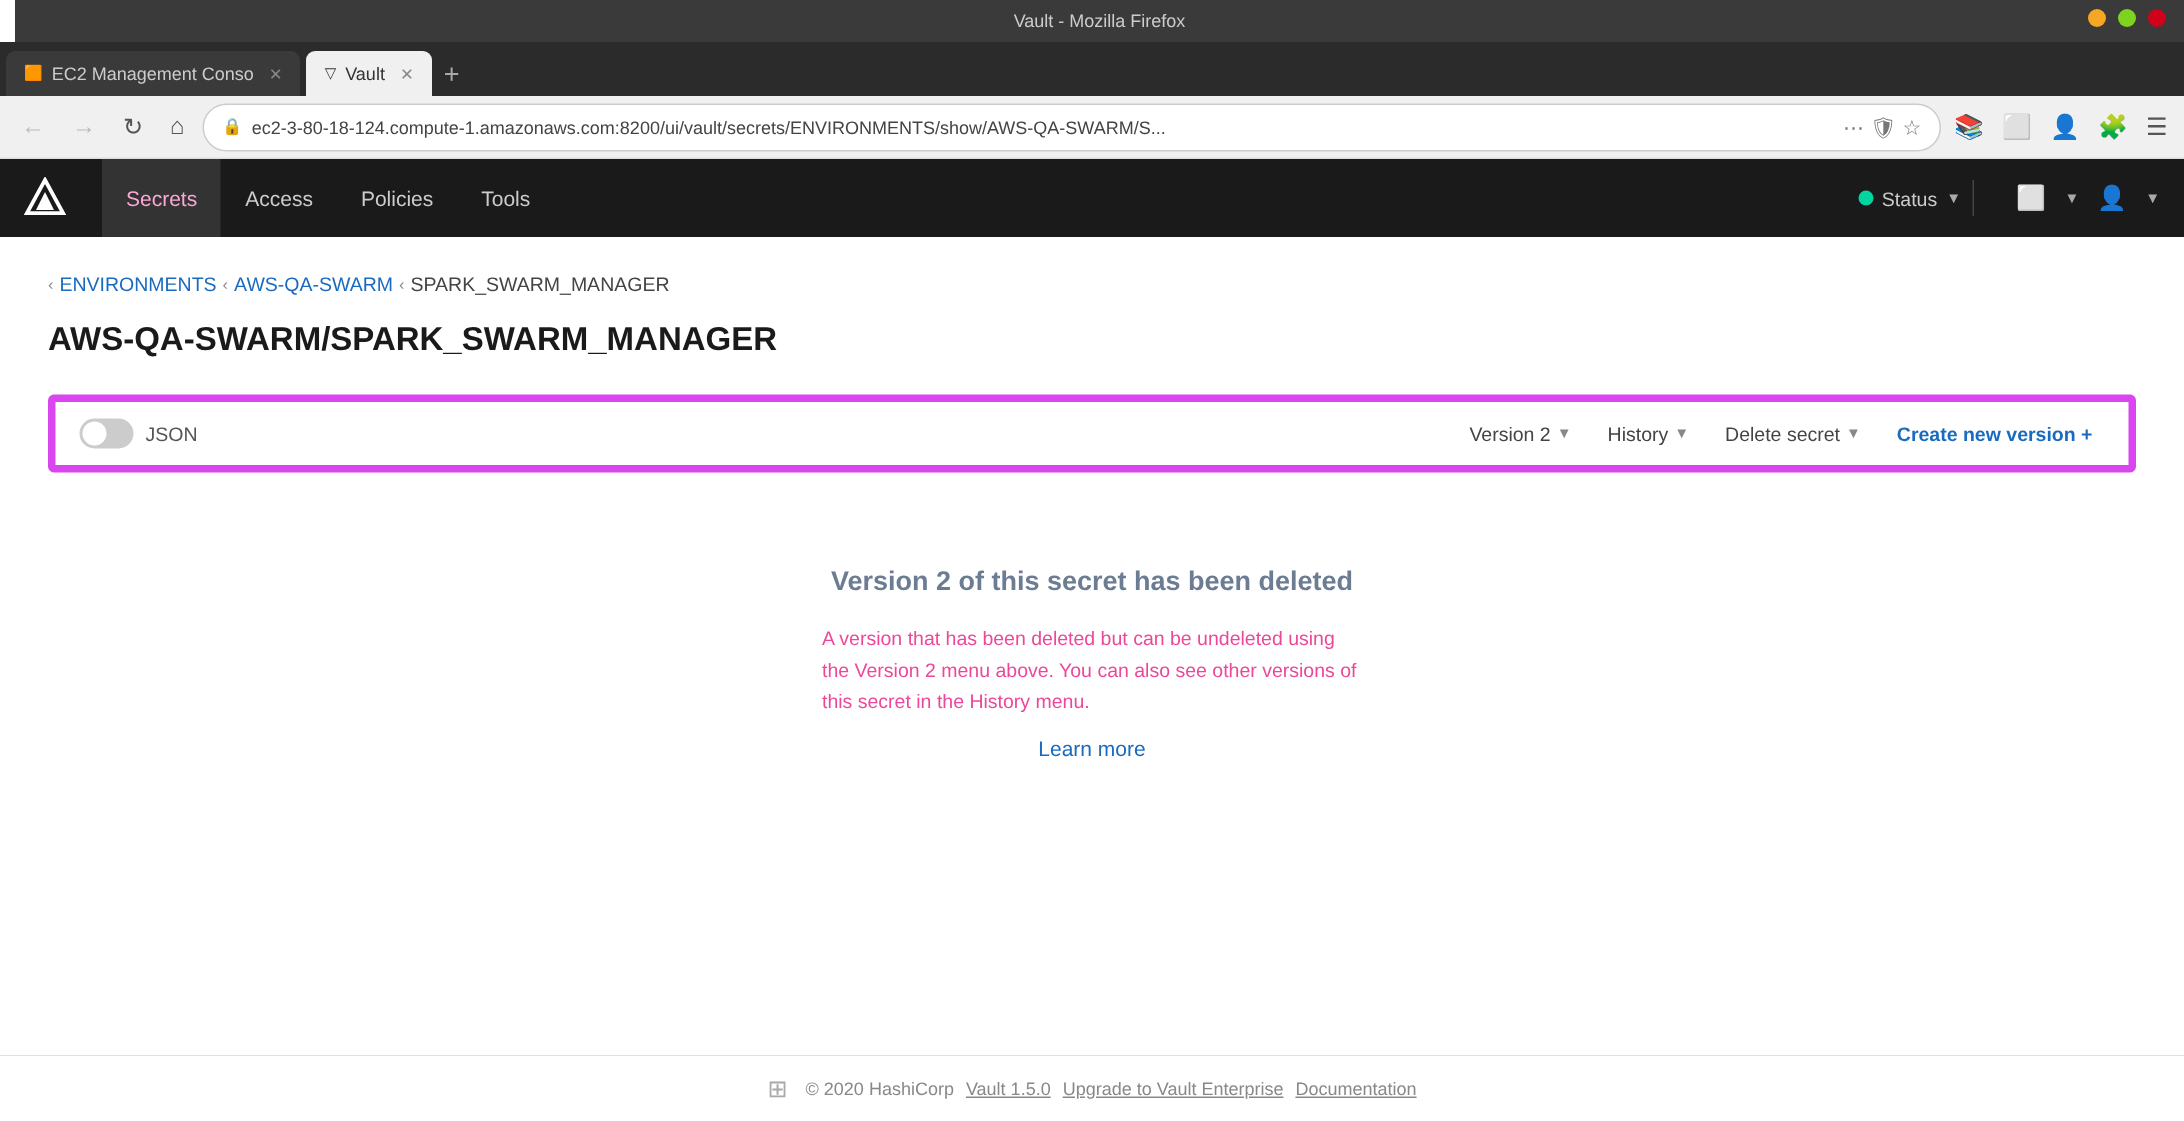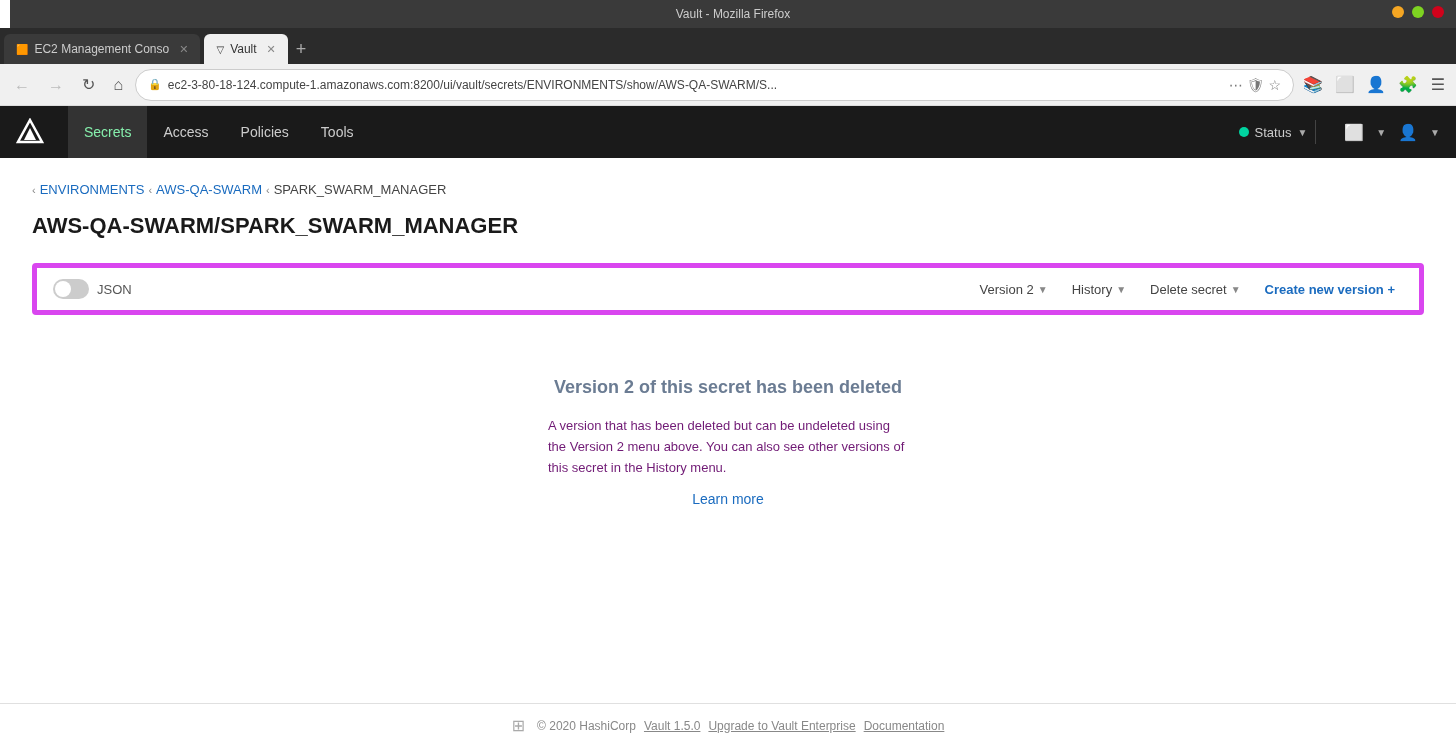--- a/index.html
+++ b/index.html
@@ -112,21 +112,21 @@
       font-size: 14px;
       font-weight: 500;
       padding: 0 16px;
       height: 52px;
       display: flex;
       align-items: center;
       cursor: pointer;
       text-decoration: none;
     }
     .vault-nav-item.active {
-      color: #86efac;
+      color: #f9a8d4;
       background: #333;
     }
     .nav-spacer { flex: 1; }
     .status-indicator {
       display: flex;
       align-items: center;
       gap: 6px;
       color: #ccc;
       font-size: 13px;
       cursor: pointer;
@@ -245,21 +245,21 @@
     .empty-state-title {
       font-size: 18px;
       font-weight: 600;
       color: #6b7c93;
       text-align: center;
       margin-bottom: 16px;
       line-height: 1.4;
     }
     .empty-state-body {
       font-size: 13px;
-      color: #701a75;
+      color: #ec4899;
       text-align: left;
       line-height: 1.6;
       margin-bottom: 12px;
     }
     .empty-state-body a, .learn-more-link {
       color: #1a6bbf;
       text-decoration: none;
       cursor: pointer;
     }
 

